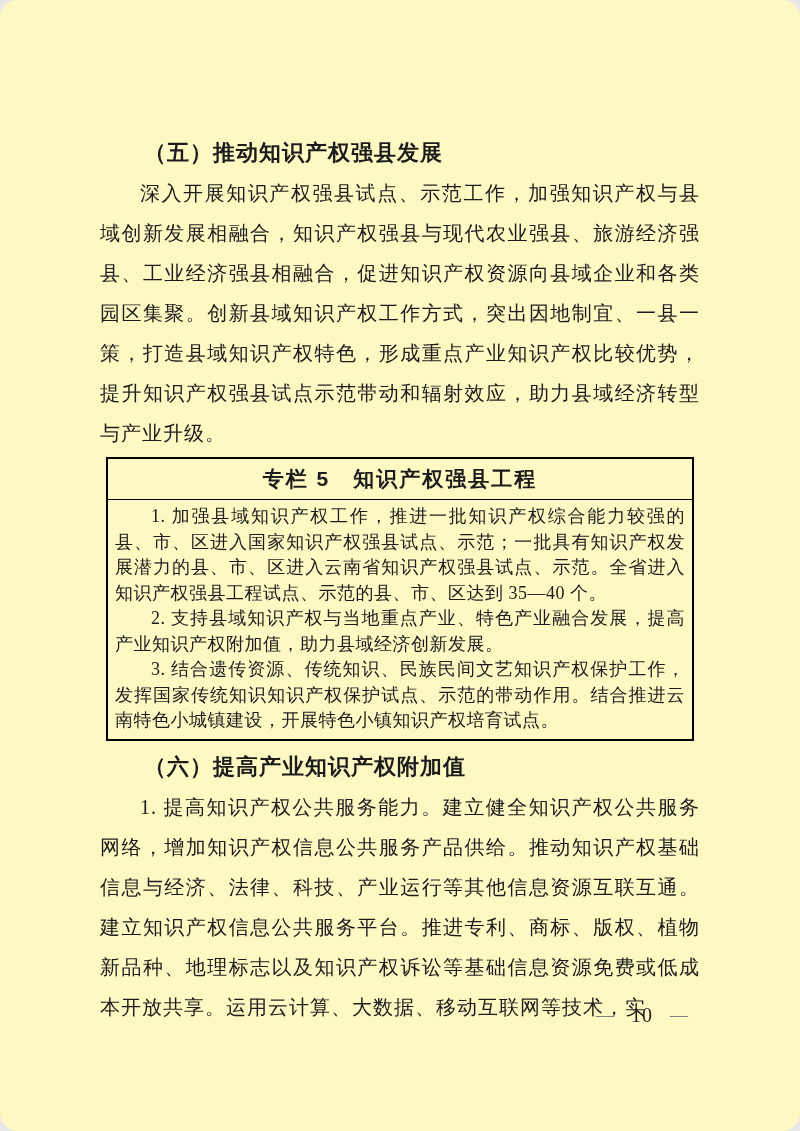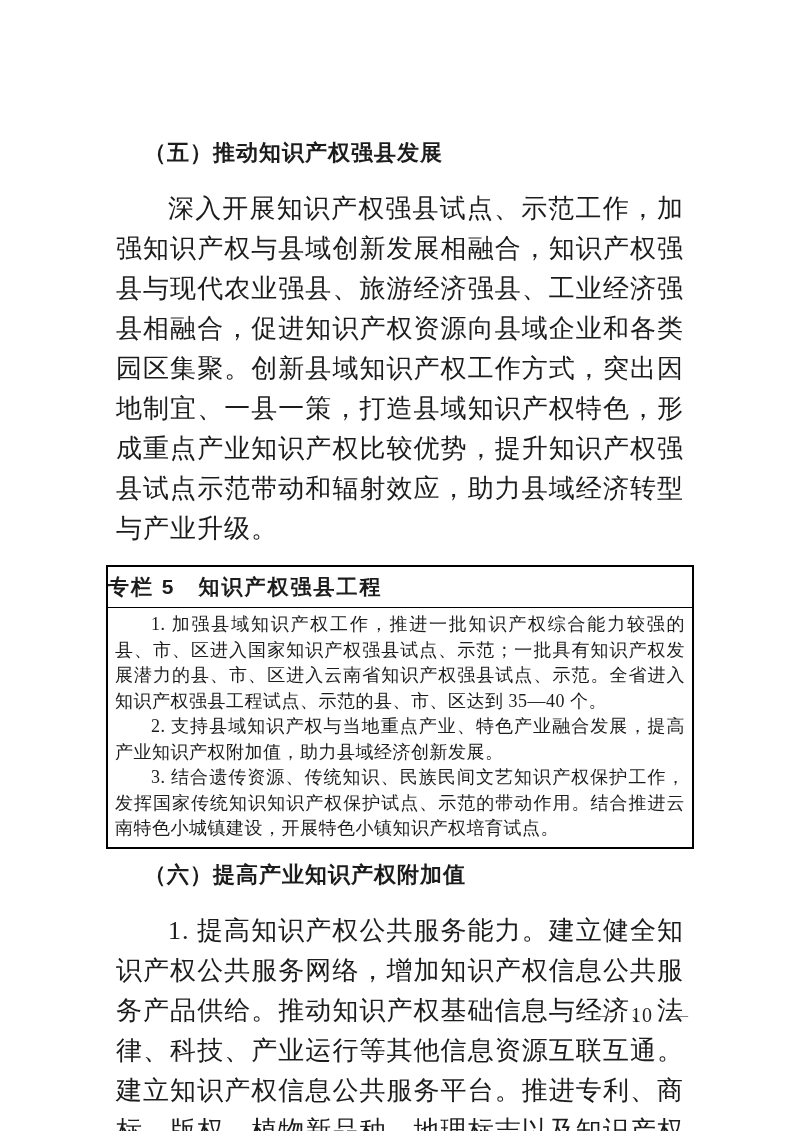--- a/index.html
+++ b/index.html
@@ -5,59 +5,61 @@
   html, body {
     margin: 0;
     padding: 0;
     background: #e8e8e8;
   }
   .page {
     position: relative;
     width: 800px;
     height: 1131px;
     margin: 0 auto;
-    background: #ffffff;
+    background: #fef9c3;
     color: #1c1c1c;
     font-family: "Liberation Serif", "DejaVu Serif", serif;
     overflow: hidden;
+    border-radius: 18px;
   }
   .content {
     position: absolute;
     left: 100px;
     top: 133px;
     width: 600px;
   }
   .heading {
     margin: 0;
     font-size: 22px;
     line-height: 40px;
     font-weight: 700;
     text-indent: 2em;
     letter-spacing: 1px;
   }
   .body-para {
-    margin: 16px;
-    font-size: 26px;
+    margin: 0;
+    font-size: 20px;
     line-height: 40px;
     text-align: justify;
     text-justify: inter-character;
     text-indent: 2em;
     letter-spacing: 1px;
   }
   .column-box {
     box-sizing: border-box;
     width: 588px;
     margin: 4px 0 6px 6px;
     border: 2px solid #000000;
   }
   .column-box-title {
     font-family: "Liberation Sans", "DejaVu Sans", sans-serif;
     font-weight: 700;
     font-size: 21px;
     line-height: 40px;
+    text-align: center;
     letter-spacing: 2px;
     border-bottom: 1px solid #000000;
   }
   .column-box-body {
     padding: 4px 7px 5px 7px;
   }
   .box-para {
     margin: 0;
     font-size: 18px;
     line-height: 25.5px;

